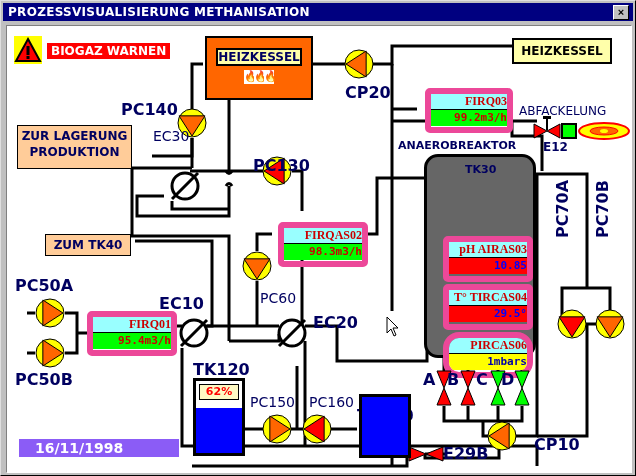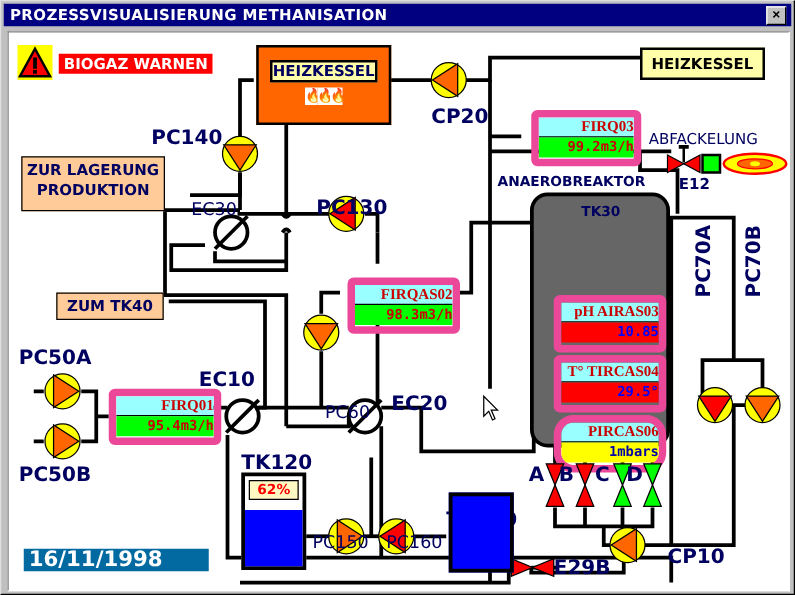--- a/index.html
+++ b/index.html
@@ -5,21 +5,21 @@
   html,body{margin:0;padding:0;}
   body{width:636px;height:476px;overflow:hidden;background:#c0c0c0;font-family:"Liberation Sans",sans-serif;}
   .win{position:absolute;left:0;top:0;width:634px;height:474px;border:1px solid;border-color:#dfdfdf #000 #000 #dfdfdf;background:#c0c0c0;}
   .titlebar{position:absolute;left:2px;top:2px;width:630px;height:18px;background:#000080;color:#fff;}
   .title-text{position:absolute;left:5px;top:2px;font-weight:bold;font-size:12px;letter-spacing:0.3px;font-family:"DejaVu Sans",sans-serif;}
   .close-btn{position:absolute;right:4px;top:2px;width:14px;height:13px;background:#c0c0c0;border:1px solid;border-color:#fff #000 #000 #fff;color:#000;font-size:11px;line-height:12px;text-align:center;font-weight:bold;}
   .canvas{position:absolute;left:5px;top:24px;width:624px;height:446px;background:#fff;border:1px solid;border-color:#808080 #fff #fff #808080;}
   .abs{position:absolute;}
   .lbl{position:absolute;color:#000060;font-weight:bold;font-family:"DejaVu Sans",sans-serif;white-space:nowrap;}
   .big{font-size:16px;}
-  .med{font-size:14px;margin-top:32px;}
+  .med{font-size:14px;}
   .box{position:absolute;border:2px solid #000;font-weight:bold;font-family:"DejaVu Sans",sans-serif;text-align:center;}
   .meter{position:absolute;border:6px solid #ec4899;border-radius:5px;overflow:hidden;font-family:"Liberation Serif",serif;font-weight:bold;text-align:right;}
   .meter .h{background:#99ffff;color:#cc0000;font-size:12px;height:15px;line-height:15px;border-bottom:1px solid #000;}
   .meter .v{font-family:"DejaVu Sans Mono",monospace;font-size:11px;height:16px;line-height:16px;}
   svg{position:absolute;left:0;top:0;}
 </style>
 </head>
 <body>
 
 <div class="win">
@@ -257,19 +257,19 @@
     <div class="lbl big" style="left:418px;top:418px;margin-left:18px;">E29B</div>
 
     <div class="lbl big" style="left:186px;top:334px;">TK120</div>
     <div class="abs" style="left:186px;top:352px;width:46px;height:72px;border:3px solid #000;background:#fff;">
       <div id="tk120-fill" style="position: absolute; left: 0px; bottom: 0px; width: 100%; background: rgb(0, 0, 255); height: 62%;"></div>
       <div style="position:absolute;left:3px;top:3px;width:38px;height:14px;background:#fef9c3;border:1px solid #000;color:#ff0000;font-size:11px;font-weight:bold;text-align:center;line-height:14px;font-family:'DejaVu Sans',sans-serif;">62%</div>
     </div>
     <div class="lbl big" style="left:350px;top:348px;margin-top:32px;">TK130</div>
     <div class="abs" style="left:352px;top:368px;width:46px;height:58px;border:3px solid #000;background:#0000ff;"></div>
 
-    <div class="abs" style="left:12px;top:413px;width:144px;height:18px;background:#0369a1;color:#fff;font-weight:bold;font-size:17px;line-height:18px;padding-left:4px;font-family:'DejaVu Sans',sans-serif;">16/11/1998 18:21:31</div>
+    <div class="abs" style="left:12px;top:413px;width:144px;height:18px;background:#8b5cf6;color:#fff;font-weight:bold;font-size:14px;line-height:18px;padding-left:16px;font-family:'DejaVu Sans',sans-serif;">16/11/1998 18:21:31</div>
 
     <svg width="624" height="446" style="pointer-events:none">
       <polygon points="380,291 380,307 384,303 387,310 389,309 386,302 391,302" fill="#fff" stroke="#000"></polygon>
     </svg>
   </div>
 </div>
 
 </body></html>

